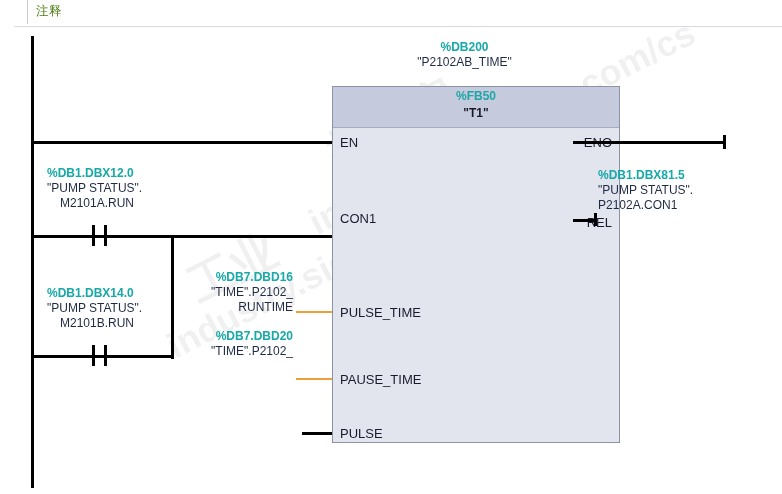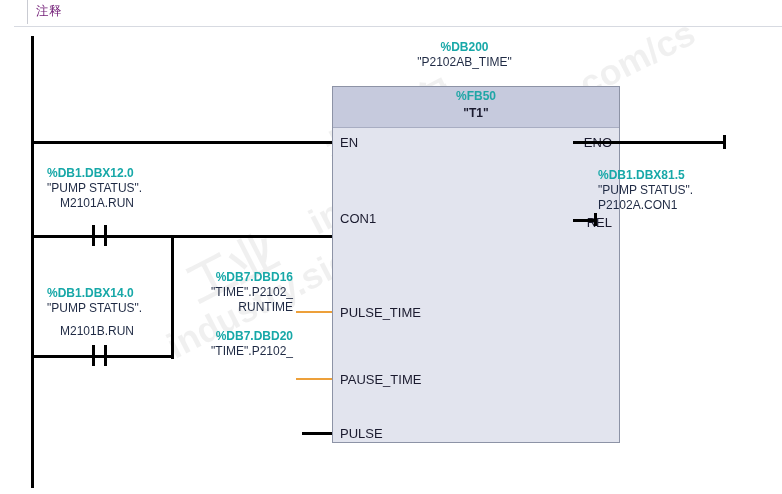--- a/index.html
+++ b/index.html
@@ -9,21 +9,21 @@
     font-family:"Liberation Sans","DejaVu Sans",sans-serif;
     overflow:hidden;
     position:relative;
     color:#262626;
   }
   #root{position:absolute;left:0;top:0;width:782px;height:494px;}
 
   
   .comment-bar{position:absolute;left:0;top:0;width:782px;height:27px;background:#fff;}
   .comment-divider-v{position:absolute;left:27px;top:0px;width:1px;height:24px;background:#c9cbd2;}
-  .comment-text{position:absolute;left:36px;top:3px;font-size:12.5px;color:#701a75;
+  .comment-text{position:absolute;left:36px;top:3px;font-size:12.5px;color:#4d7c0f;
                 font-family:Liberation Mono, monospace;letter-spacing:.5px;}
   .comment-rule{position:absolute;left:14px;top:26px;width:768px;height:1px;background:#d7dae1;}
 
   
   .wm{position:absolute;pointer-events:none;user-select:none;
       color:#000;opacity:.055;white-space:nowrap;font-weight:bold;
       transform-origin:left top;}
   .wm1{left:318px;top:128px;font-size:46px;transform:rotate(-27deg);
        font-family:"DejaVu Sans",sans-serif;}
   .wm2{left:302px;top:206px;font-size:36px;transform:rotate(-27deg);
@@ -97,21 +97,21 @@
     <span class="sym" style="padding-left:13px;">M2101A.RUN</span>
   </div>
   <div class="contact" style="left:92px;top:225px;">
     <div class="bar l"></div>
     <div class="bar r"></div>
   </div>
 
   <div class="op" style="left:47px;top:286px;">
     <span class="addr">%DB1.DBX14.0</span>
     <span class="sym">"PUMP STATUS".</span>
-    <span class="sym" style="padding-left:13px;margin-top:8px;">M2101B.RUN</span>
+    <span class="sym" style="padding-left:13px;">M2101B.RUN</span>
   </div>
   <div class="contact" style="left:92px;top:345px;">
     <div class="bar l"></div>
     <div class="bar r"></div>
   </div>
 
   <div class="op ra" style="left:183px;top:262px;width:110px;margin-top:8px;">
     <span class="addr">%DB7.DBD16</span>
     <span class="sym">"TIME".P2102_</span>
     <span class="sym">RUNTIME</span>

